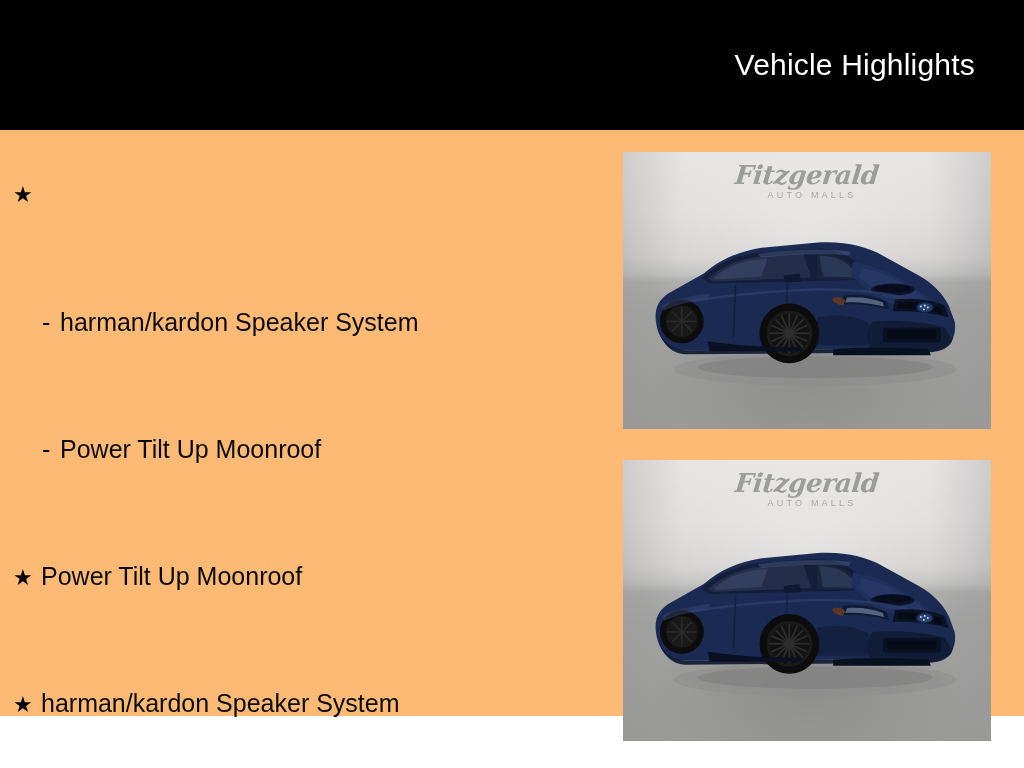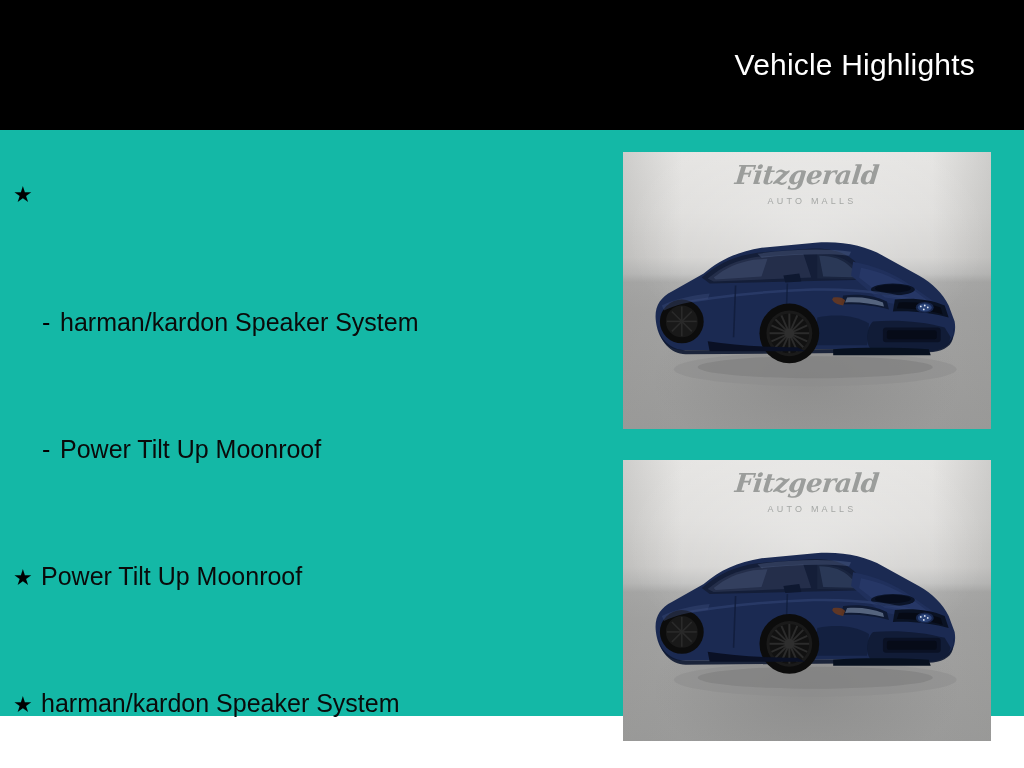--- a/index.html
+++ b/index.html
@@ -15,21 +15,21 @@
     font-family: "Liberation Sans", sans-serif;
     position: relative;
   }
 
   
   .slide {
     position: absolute;
     left: 0; top: 0;
     width: 1024px;
     height: 716px;
-    background: #14b8a6;
+    background: #fdba74;
   }
 
   
   .header-bar {
     position: absolute;
     left: 0; top: 0;
     width: 1024px;
     height: 130px;
     background: #000000;
   }
@@ -149,21 +149,21 @@
     white-space: nowrap;
     transform: skewX(-6deg);
   }
   .watermark-sub {
     font-family: "Liberation Sans", sans-serif;
     font-size: 9px;
     line-height: 12px;
     letter-spacing: 3.2px;
     color: #7d817f;
     white-space: nowrap;
-    margin-top: 7px;
+    margin-top: 1px;
     padding-left: 10px;
   }
 
   
   .car-svg {
     position: absolute;
     left: 4%;
     top: 18%;
     width: 92%;
     height: 74%;

